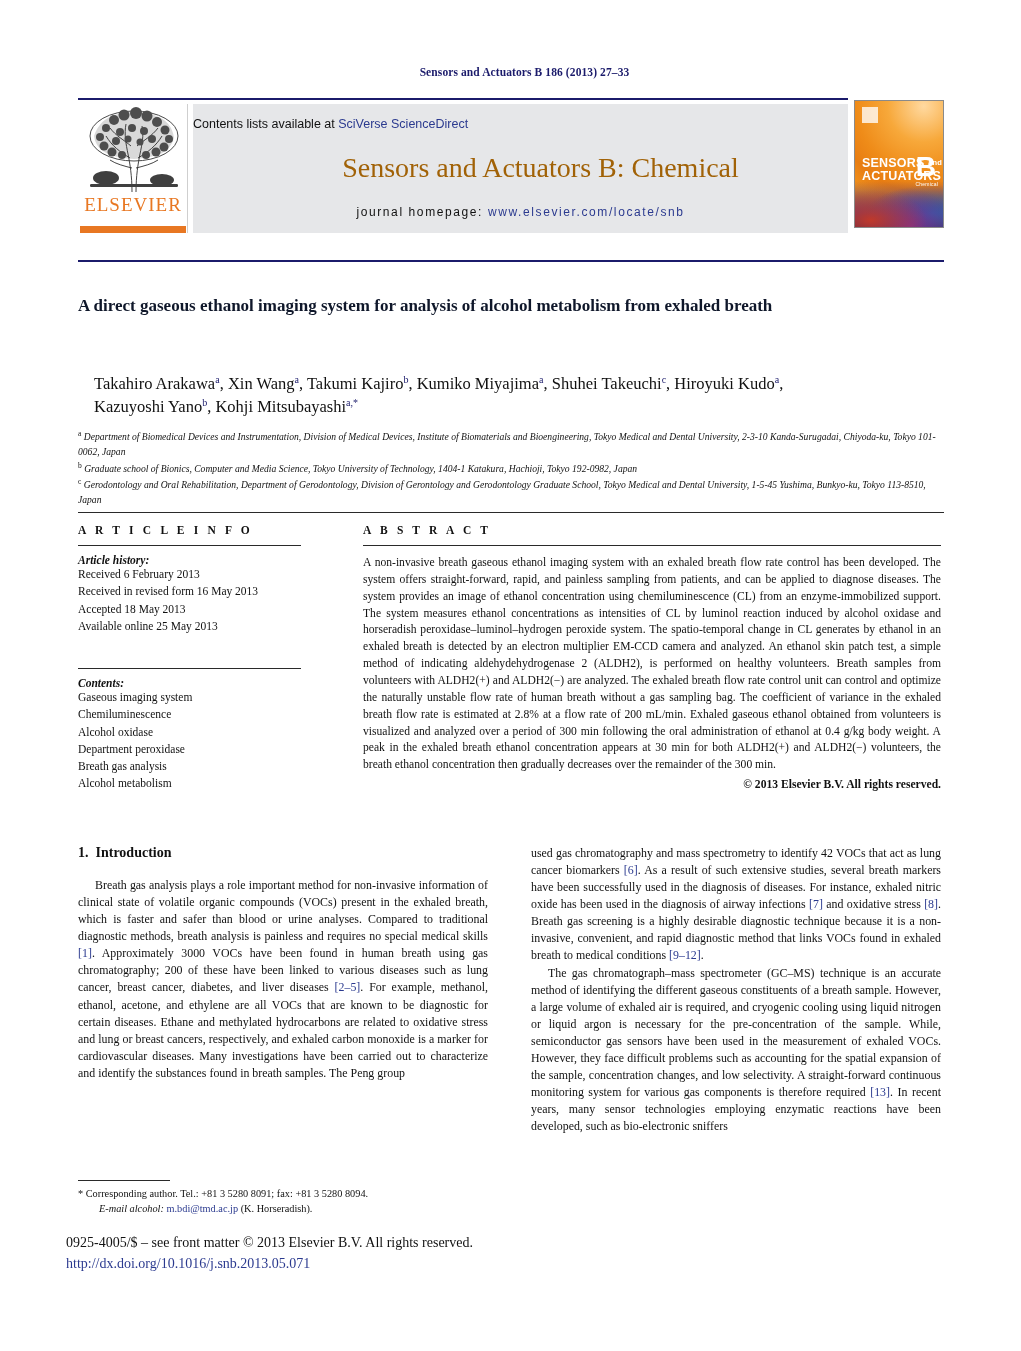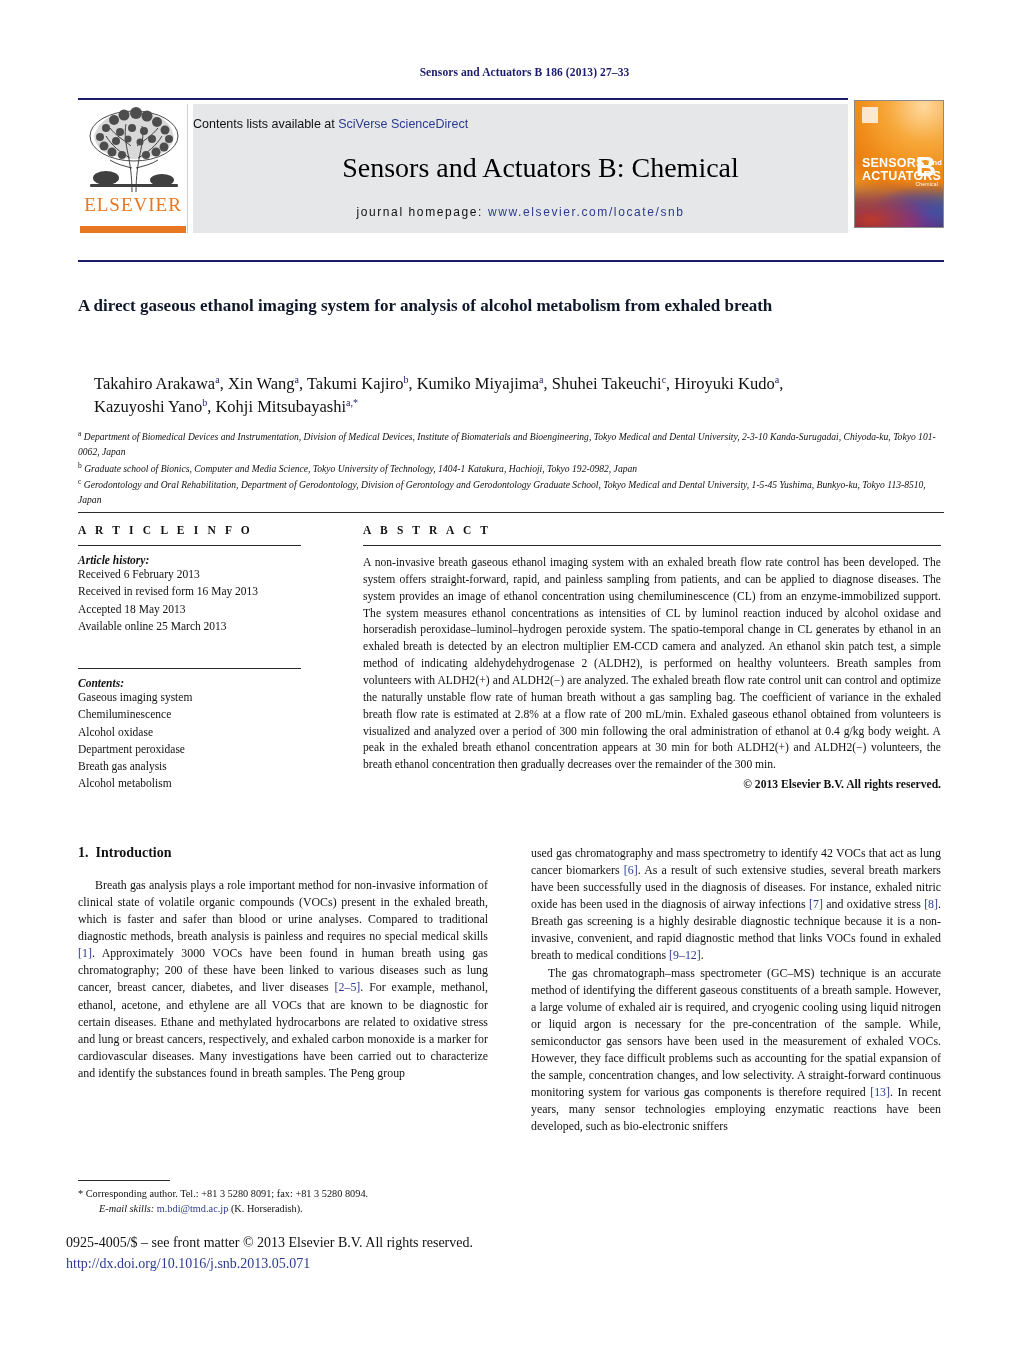--- a/index.html
+++ b/index.html
@@ -65,21 +65,21 @@
     font-family: "Liberation Sans", sans-serif;
     font-size: 12.5px;
     color: #111;
   }
   .contents-line a { color: #2b3a8f; text-decoration: none; }
   .journal-title {
     position: absolute; top: 48px; left: 0; width: 100%;
     text-align: center;
     font-family: "Liberation Serif", serif;
     font-size: 28px;
-    color: #000000;
+    color: #a16207;
     padding-left: 40px;
   }
   .homepage-line {
     position: absolute; top: 101px; left: 0; width: 100%;
     text-align: center;
     font-family: "Liberation Sans", sans-serif;
     font-size: 12px;
     letter-spacing: 1.6px;
     color: #111;
   }
@@ -359,21 +359,21 @@
 
   <div class="info-rule"></div>
 
   <div class="colinfo">
     <div class="sechead">A R T I C L E    I N F O</div>
     <div class="thin-rule"></div>
     <div class="info-label">Article history:</div>
     <div class="info-line">Received 6 February 2013</div>
     <div class="info-line">Received in revised form 16 May 2013</div>
     <div class="info-line">Accepted 18 May 2013</div>
-    <div class="info-line">Available online 25 March 2013</div>
+    <div class="info-line">Available online 25 May 2013</div>
     <div class="kw-gap"></div>
     <div class="thin-rule"></div>
     <div class="info-label">Contents:</div>
     <div class="info-line">Gaseous imaging system</div>
     <div class="info-line">Chemiluminescence</div>
     <div class="info-line">Alcohol oxidase</div>
     <div class="info-line">Department peroxidase</div>
     <div class="info-line">Breath gas analysis</div>
     <div class="info-line">Alcohol metabolism</div>
   </div>
@@ -393,21 +393,21 @@
   </div>
 
   <div class="col-right">
     <p class="body cont"><span>used gas chromatography and mass spectrometry to identify 42 VOCs that act as lung cancer biomarkers </span><span class="ref">[6]</span><span>. As a result of such extensive studies, several breath markers have been successfully used in the diagnosis of diseases. For instance, exhaled nitric oxide has been used in the diagnosis of airway infections </span><span class="ref">[7]</span><span> and oxidative stress </span><span class="ref">[8]</span><span>. Breath gas screening is a highly desirable diagnostic technique because it is a non-invasive, convenient, and rapid diagnostic method that links VOCs found in exhaled breath to medical conditions </span><span class="ref">[9–12]</span><span>.</span></p>
     <p class="body"><span>The gas chromatograph–mass spectrometer (GC–MS) technique is an accurate method of identifying the different gaseous constituents of a breath sample. However, a large volume of exhaled air is required, and cryogenic cooling using liquid nitrogen or liquid argon is necessary for the pre-concentration of the sample. While, semiconductor gas sensors have been used in the measurement of exhaled VOCs. However, they face difficult problems such as accounting for the spatial expansion of the sample, concentration changes, and low selectivity. A straight-forward continuous monitoring system for various gas components is therefore required </span><span class="ref">[13]</span><span>. In recent years, many sensor technologies employing enzymatic reactions have been developed, such as bio-electronic sniffers</span></p>
   </div>
 
   <div class="fn-rule"></div>
   <div class="footnote">
     <span class="ind">* Corresponding author. Tel.: +81 3 5280 8091; fax: +81 3 5280 8094.</span>
-    <span class="ind2"><em>E-mail skills:</em> <a href="#">m.bdi@tmd.ac.jp</a> <span>(K. Horseradish).</span></span>
+    <span class="ind2"><em>E-mail alcohol:</em> <a href="#">m.bdi@tmd.ac.jp</a> <span>(K. Horseradish).</span></span>
   </div>
 
   <div class="colophon">
     <div class="issn">0925-4005/$ – see front matter © 2013 Elsevier B.V. All rights reserved.</div>
     <div class="doi">http://dx.doi.org/10.1016/j.snb.2013.05.071</div>
   </div>
 
 </div>
 
 </body></html>

